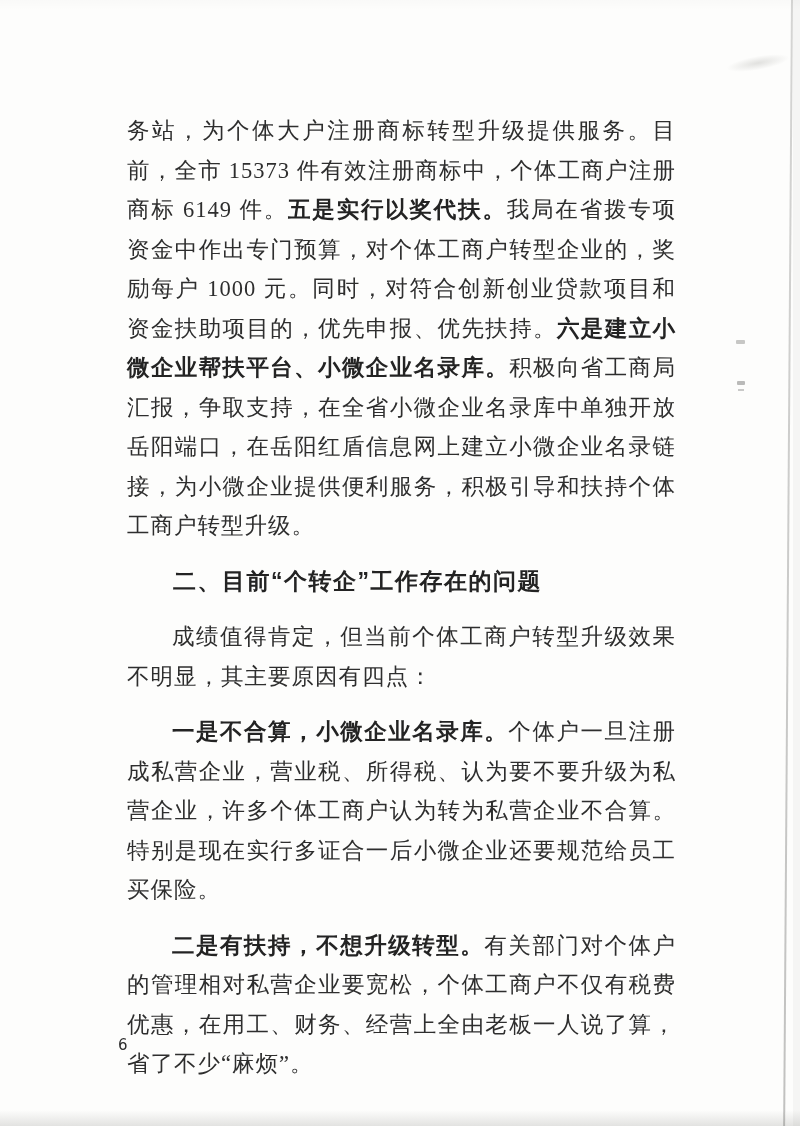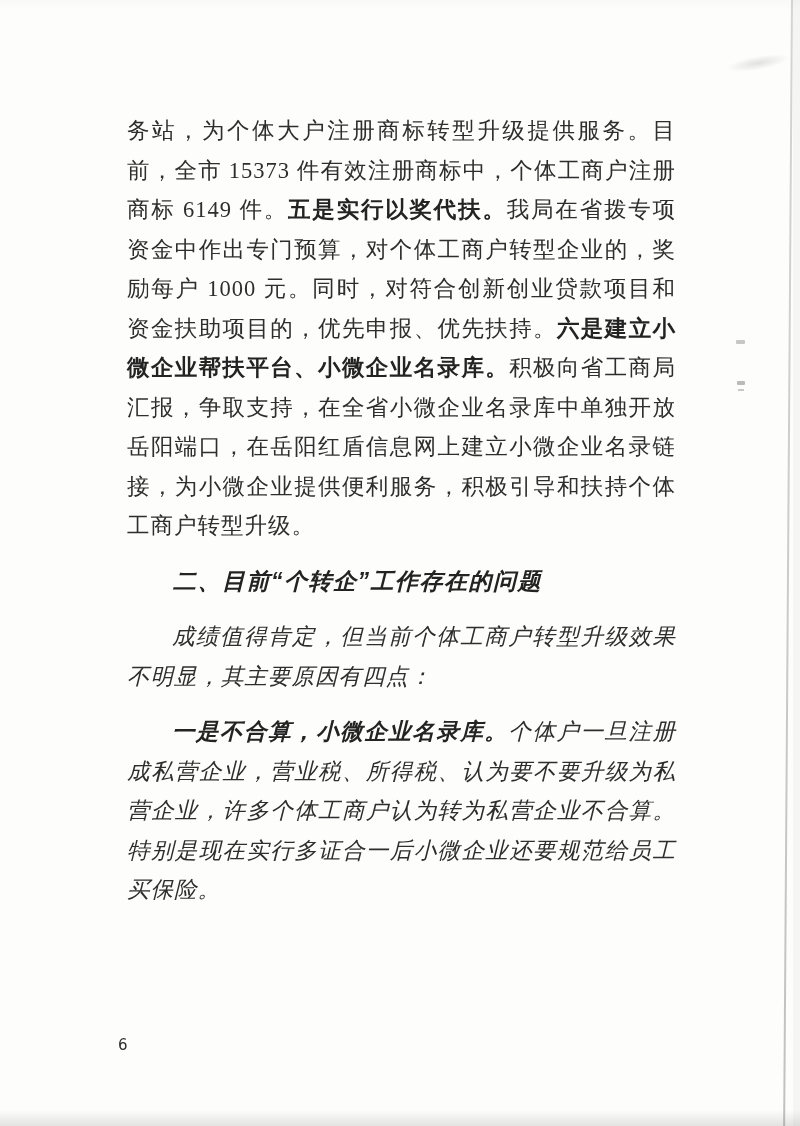--- a/index.html
+++ b/index.html
@@ -26,21 +26,21 @@
   }
   .para {
     font-family: "Liberation Serif", "DejaVu Serif", serif;
     font-size: 22.5px;
     line-height: 39.5px;
     letter-spacing: 1px;
     color: #2e2e2e;
     text-align: justify;
     margin: 16px;
   }
-  .para.indent { text-indent: 2em; font-style: italic; }
+  .para.indent { text-indent: 2em; }
   .run.bold { font-weight: bold; color: #232323; }
   .para.heading {
     font-family: "Liberation Sans", "DejaVu Sans", sans-serif;
     font-weight: bold;
     font-size: 23px;
     color: #1c1c1c;
     letter-spacing: 1.5px;
   }
   .page-number {
     position: absolute;
@@ -111,20 +111,21 @@
 </head>
 <body>
 
 <div class="page">
 
   <div class="text-block">
       <p class="para body"><span class="run">务站，为个体大户注册商标转型升级提供服务。目前，全市 15373 件有效注册商标中，个体工商户注册商标 6149 件。</span><span class="run bold">五是实行以奖代扶。</span><span class="run">我局在省拨专项资金中作出专门预算，对个体工商户转型企业的，奖励每户 1000 元。同时，对符合创新创业贷款项目和资金扶助项目的，优先申报、优先扶持。</span><span class="run bold">六是建立小微企业帮扶平台、小微企业名录库。</span><span class="run">积极向省工商局汇报，争取支持，在全省小微企业名录库中单独开放岳阳端口，在岳阳红盾信息网上建立小微企业名录链接，为小微企业提供便利服务，积极引导和扶持个体工商户转型升级。</span></p>
       <p class="para heading indent"><span class="run bold">二、目前“个转企”工作存在的问题</span></p>
       <p class="para body indent"><span class="run">成绩值得肯定，但当前个体工商户转型升级效果不明显，其主要原因有四点：</span></p>
       <p class="para body indent"><span class="run bold">一是不合算，小微企业名录库。</span><span class="run">个体户一旦注册成私营企业，营业税、所得税、认为要不要升级为私营企业，许多个体工商户认为转为私营企业不合算。特别是现在实行多证合一后小微企业还要规范给员工买保险。</span></p>
+      <p class="para body indent"><span class="run bold">二是有扶持，不想升级转型。</span><span class="run">有关部门对个体户的管理相对私营企业要宽松，个体工商户不仅有税费优惠，在用工、财务、经营上全由老板一人说了算，省了不少“麻烦”。</span></p>
     </div>
 
   <div class="page-number">6</div>
 
   <div class="smudge"></div>
   <div class="speck-1"></div>
   <div class="speck-2"></div>
 
   <div class="edge-right-fill"></div>
   <div class="edge-right"></div>

